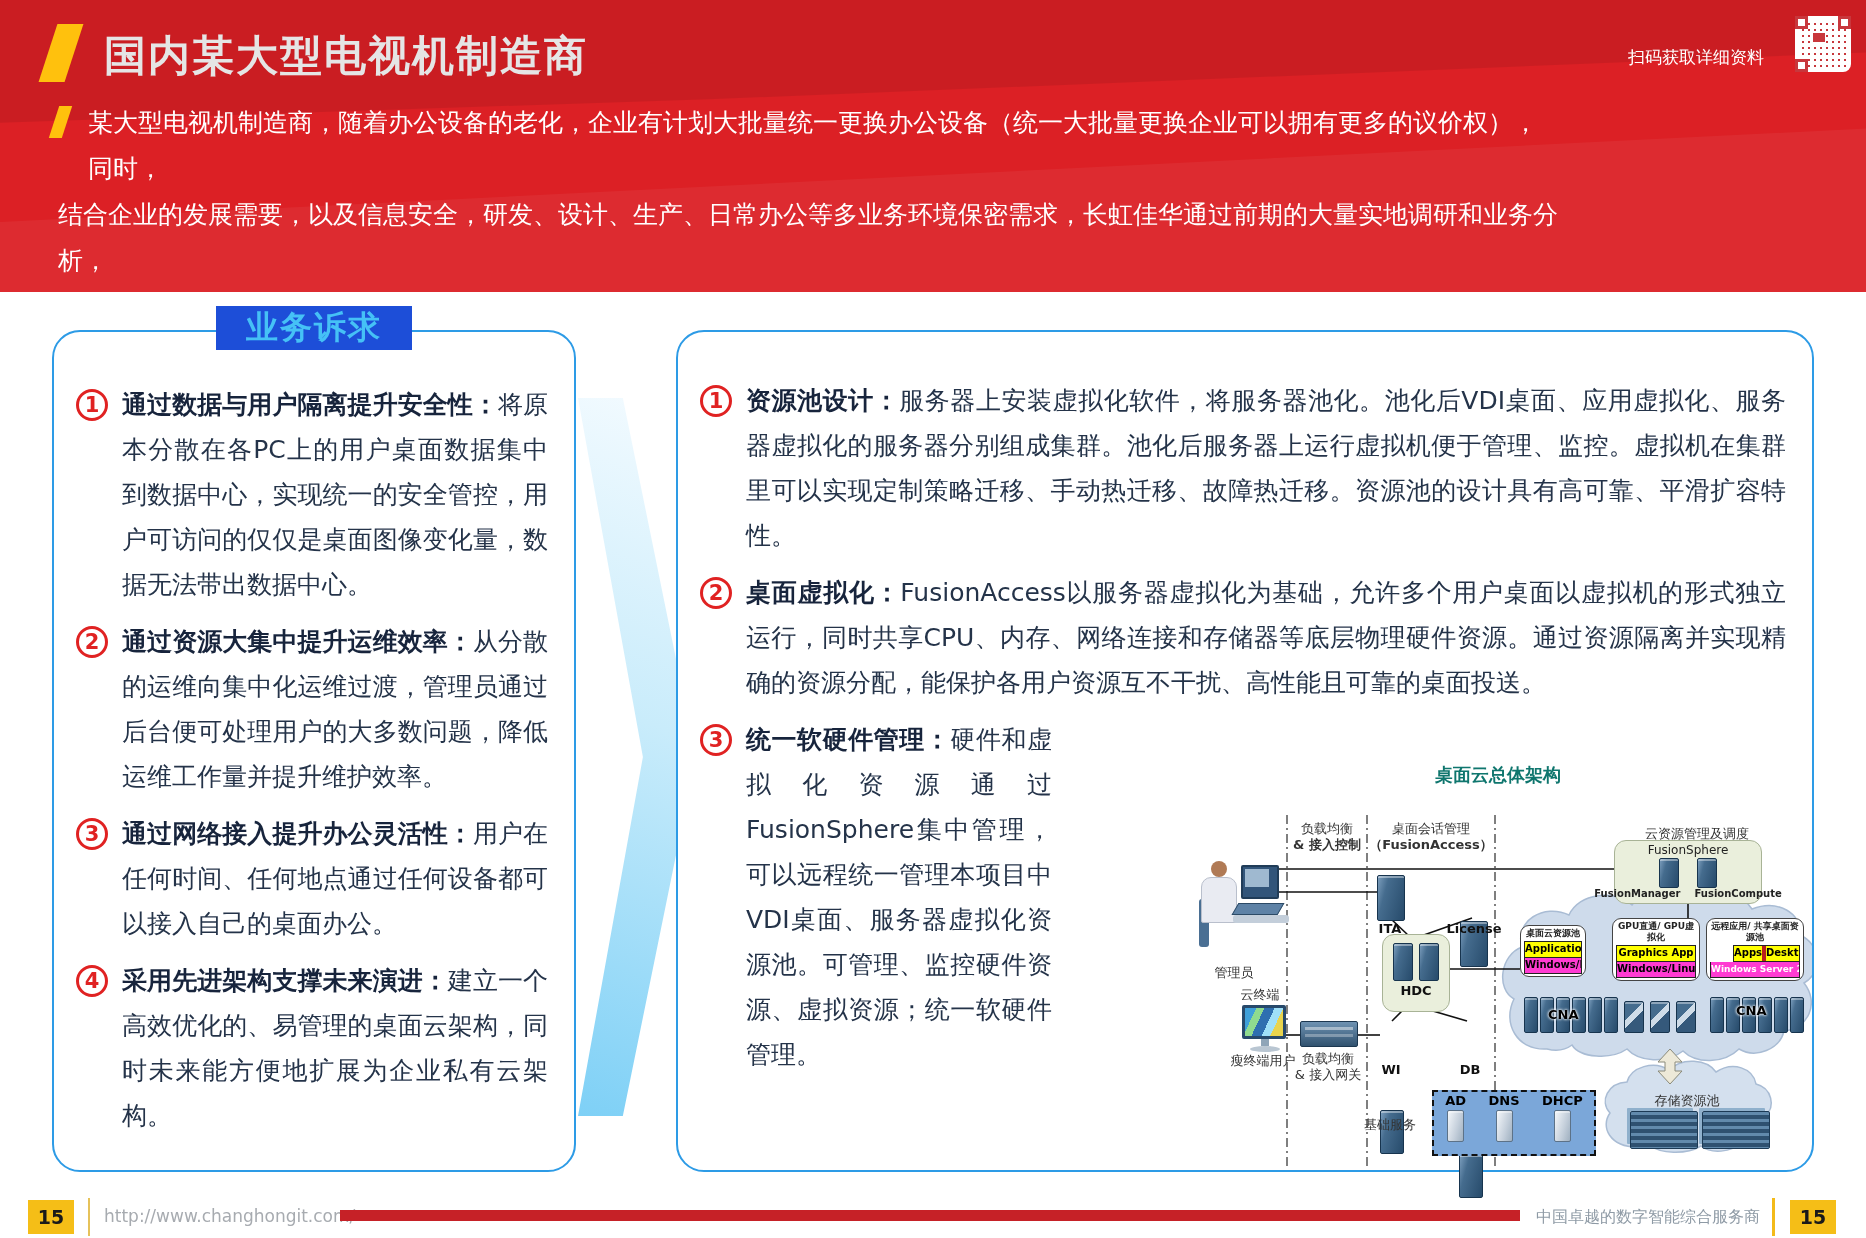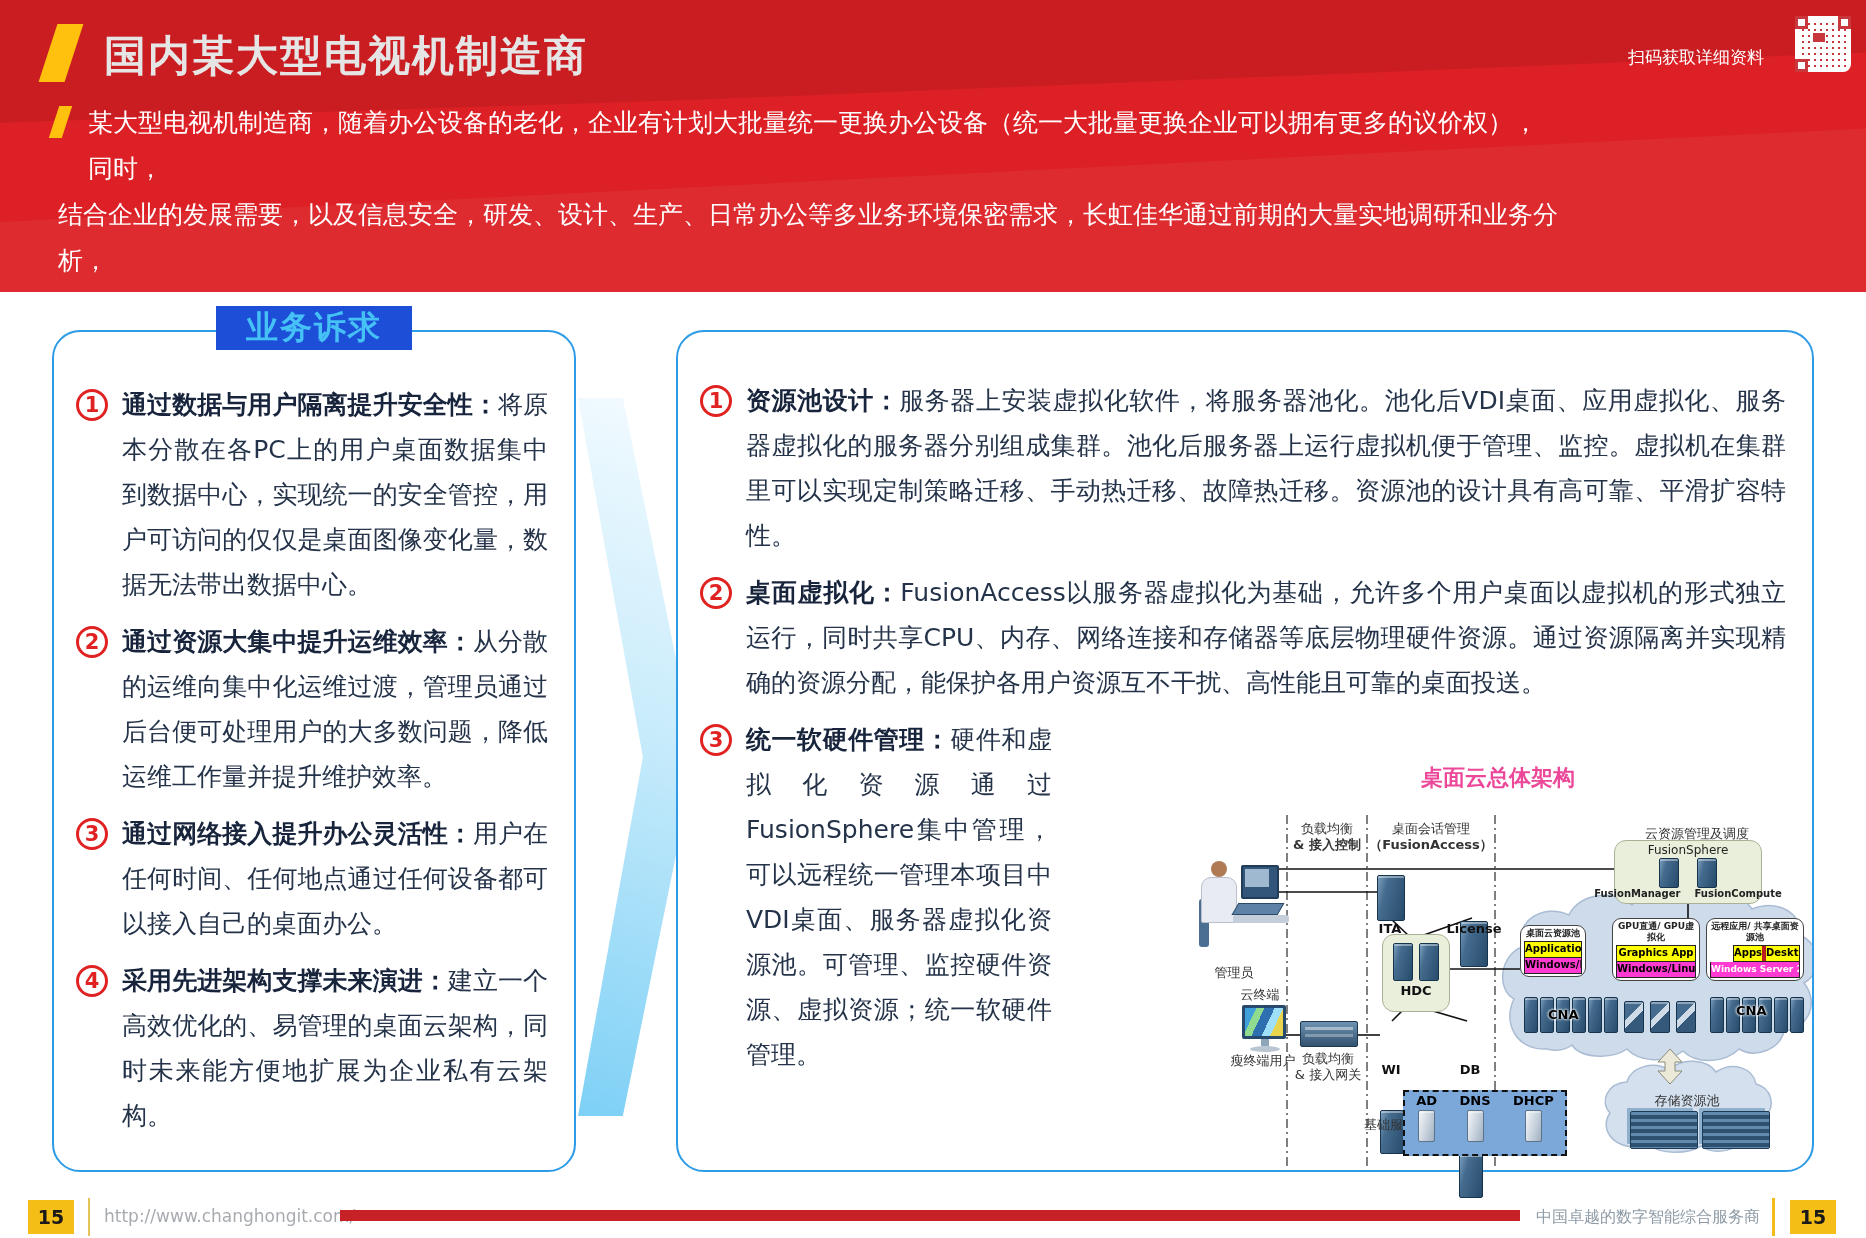--- a/index.html
+++ b/index.html
@@ -47,22 +47,22 @@
 
   
   .divider-arrow{position:absolute;left:578px;top:398px;width:118px;height:718px;
       background:linear-gradient(200deg,#F4FBFF 0%,#C9ECFB 45%,#7ED0F6 100%);
       clip-path:polygon(0 0,38% 0,100% 50%,38% 100%,0 100%,55% 50%);}
 
   
   .diagram{position:absolute;left:374px;top:315px;width:760px;height:527px;}
   .diagram svg{position:absolute;left:0;top:0;z-index:1;}
   .dg{position:absolute;z-index:2;}
-  .dg-title{left:286px;top:116px;width:320px;text-align:center;font-size:22px;
-            font-weight:900;color:#ec4899;}
+  .dg-title{left:286px;top:116px;width:320px;text-align:center;font-size:18px;
+            font-weight:900;color:#0f766e;}
   .dg-label{font-size:13px;color:#333;text-align:center;line-height:16px;}
   .col1{left:231px;top:174px;width:88px;}
   .col2{left:313px;top:174px;width:132px;}
   .col3{left:555px;top:179px;width:180px;}
   .b{font-weight:bold;}
   .srv{position:relative;background:linear-gradient(105deg,#7C9EBD 0%,#456C8E 30%,#274B6B 100%);
        border:1px solid #17344E;border-radius:2px;
        box-shadow:inset 0 14px 0 -12px rgba(255,255,255,.4);}
   .srv.light{background:linear-gradient(105deg,#F4F7FA,#C3CEDA 60%,#9FB0C0);border-color:#5C7288;}
   .srv.gpu{background:linear-gradient(135deg,#456C8E 0 38%,#CFDCE8 38% 55%,#35597B 55%);}
@@ -87,21 +87,21 @@
   .bar.y{background:#FFFF00;margin-top:2px;}
   .bar.m{background:#FF3BD2;border-top:none;}
   .bar.split{display:flex;padding:0;margin-left:23px;}
   .bar.split span{flex:1;}
   .bar.split span+span{border-left:4px solid #b91c1c;}
   .wt{color:#fff;font-size:9px;}
   .srow{position:absolute;display:flex;gap:2px;z-index:2;}
   .cna{position:absolute;z-index:4;font-size:13px;font-weight:bold;color:#000;
        text-shadow:0 0 3px #fff,0 0 3px #fff;}
 
-  .bluebox{position:absolute;left:351px;top:443px;width:164px;height:66px;z-index:2;
+  .bluebox{position:absolute;left:380px;top:443px;width:164px;height:66px;z-index:2;
            background:#7BA7D9;border:2px dashed #111;display:flex;justify-content:space-around;
            padding-top:2px;box-sizing:border-box;}
   .bscell{text-align:center;}
   .bscell .bsl{font-size:13px;font-weight:bold;color:#000;line-height:14px;}
   .bscell .srv{margin:2px auto 0;width:15px;height:30px;}
 
   .switch{position:absolute;left:248px;top:374px;width:56px;height:24px;z-index:2;
           background:linear-gradient(180deg,#6E92B2,#31526F);border:1px solid #1C3750;border-radius:2px;}
   .switch::before{content:"";position:absolute;left:4px;top:5px;right:4px;height:3px;
           background:rgba(255,255,255,.45);}

